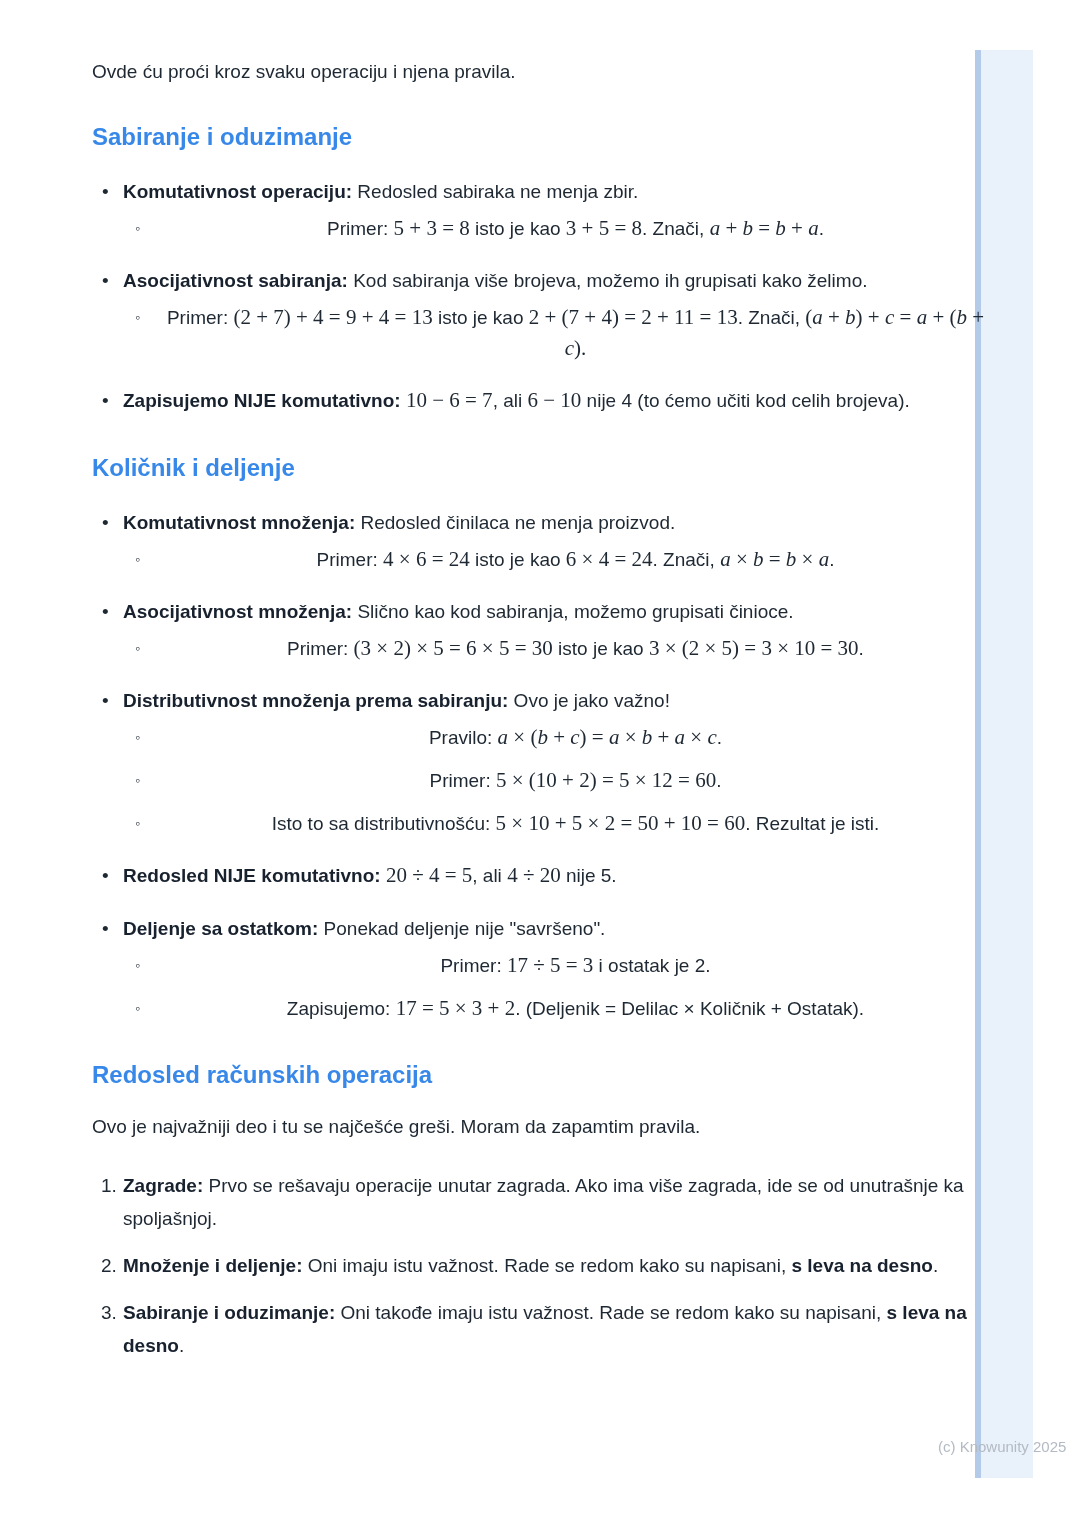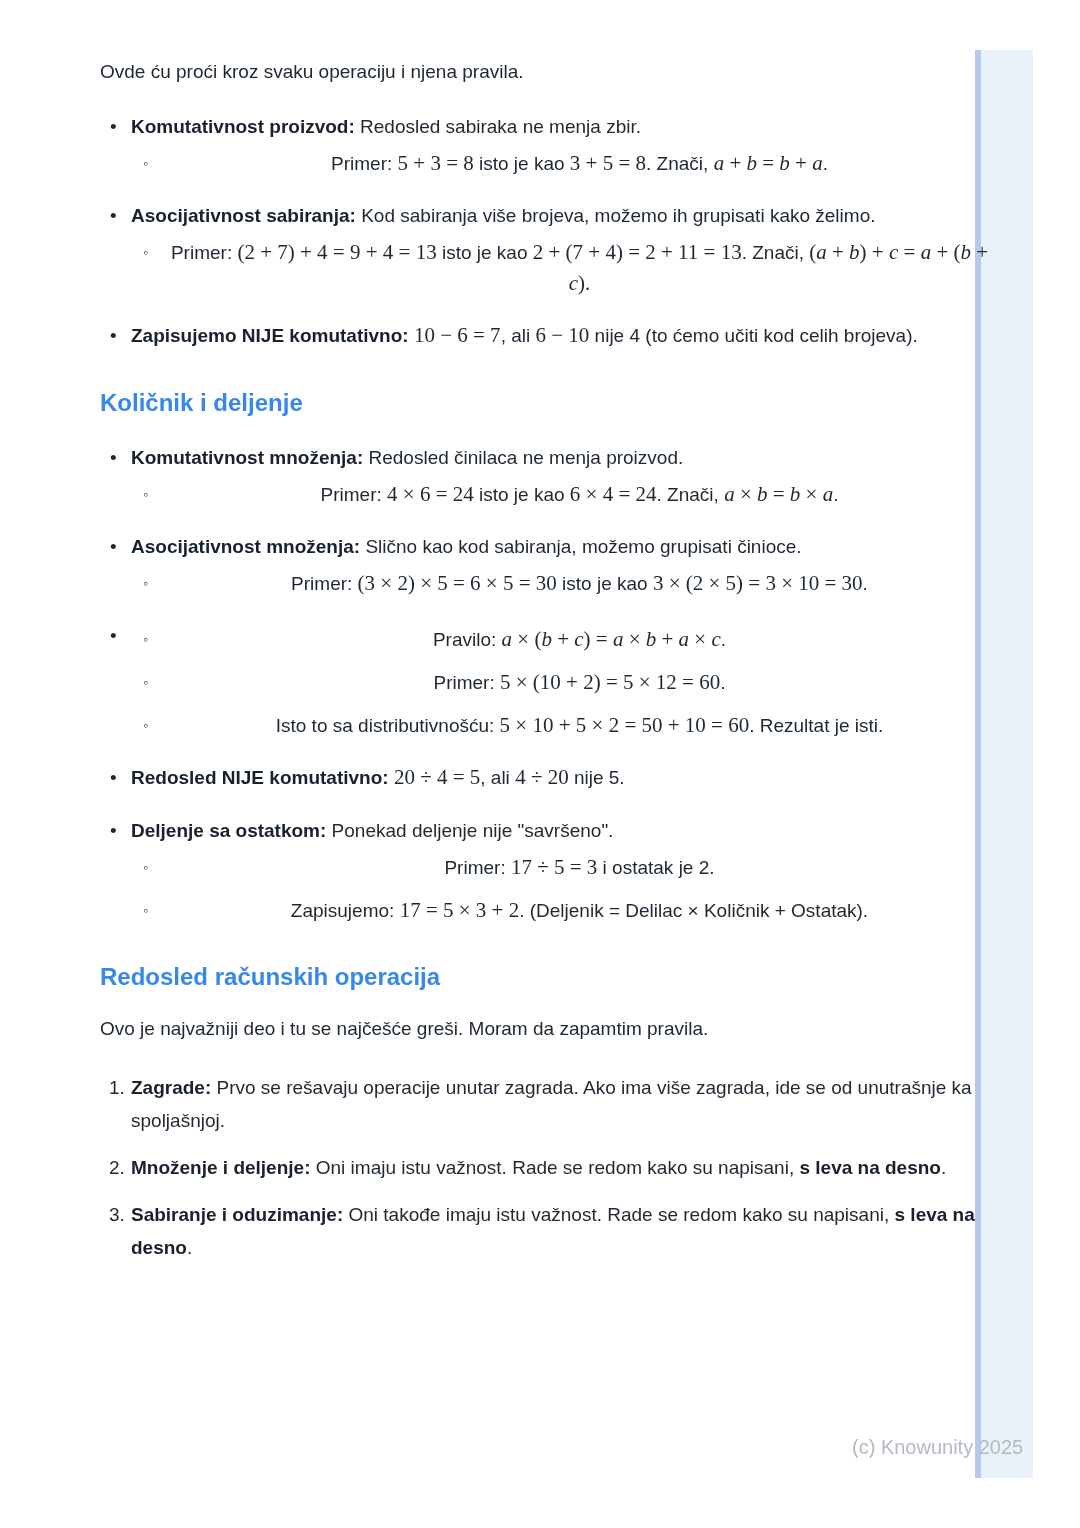--- a/index.html
+++ b/index.html
@@ -9,21 +9,20 @@
     font-family: "Liberation Sans", sans-serif;
     color: var(--text-color, #1e2833);
     position: relative;
     overflow: hidden;
   }
   .page {
     position: relative;
     z-index: 1;
     box-sizing: border-box;
     padding: 58px 84px 40px 92px;
-    margin-left: 8px;
   }
   .para {
     font-size: 19px;
     line-height: 28px;
     margin: 0;
   }
   .section-heading {
     font-size: 24px;
     line-height: 29px;
     font-weight: 700;
@@ -77,43 +76,44 @@
     position: absolute;
     left: 975px; top: 50px;
     width: 58px; height: 1428px;
     box-sizing: border-box;
     background: var(--edge-bar-fill, #e9f1fb);
     border-left: 6px solid var(--edge-bar-border, #b3cbe8);
     z-index: 0;
   }
   .watermark {
     position: absolute;
-    left: 852px; top: 1438px;
-    font-size: 20px;
+    left: 938px; top: 1438px;
+    font-size: 15px;
     line-height: 18px;
     color: var(--watermark-gray, #b3bac3);
     z-index: 2;
     white-space: nowrap;
   }
 </style>
 </head>
 <body>
 
 <div class="edge-bar"></div>
 <div class="watermark">(c) Knowunity 2025</div>
 
 <div class="page">
 
   <p class="para"><span class="seg-t">Ovde ću proći kroz svaku operaciju i njena pravila.</span></p>
 
+  <h2 class="section-heading">Sabiranje i oduzimanje</h2>
   <ul class="bullets">
     <li class="bullet">
       <span class="marker">•</span>
       <div class="li-content">
-        <span><span class="seg-b">Komutativnost proizvod:</span><span class="seg-t"> Redosled sabiraka ne menja zbir.</span></span>
+        <span><span class="seg-b">Komutativnost operaciju:</span><span class="seg-t"> Redosled sabiraka ne menja zbir.</span></span>
         <ul class="sub-list">
           <li class="sub-item">
             <span class="sub-marker">◦</span>
             <span class="sub-content"><span class="seg-t">Primer: </span><span class="seg-m">5 + 3 = 8</span><span class="seg-t"> isto je kao </span><span class="seg-m">3 + 5 = 8</span><span class="seg-t">. Znači, </span><span class="seg-i">a</span><span class="seg-m"> + </span><span class="seg-i">b</span><span class="seg-m"> = </span><span class="seg-i">b</span><span class="seg-m"> + </span><span class="seg-i">a</span><span class="seg-t">.</span></span>
           </li>
         </ul>
       </div>
     </li>
     <li class="bullet">
       <span class="marker">•</span>
@@ -157,20 +157,21 @@
           <li class="sub-item">
             <span class="sub-marker">◦</span>
             <span class="sub-content"><span class="seg-t">Primer: </span><span class="seg-m">(3 × 2) × 5 = 6 × 5 = 30</span><span class="seg-t"> isto je kao </span><span class="seg-m">3 × (2 × 5) = 3 × 10 = 30</span><span class="seg-t">.</span></span>
           </li>
         </ul>
       </div>
     </li>
     <li class="bullet">
       <span class="marker">•</span>
       <div class="li-content">
+        <span><span class="seg-b">Distributivnost množenja prema sabiranju:</span><span class="seg-t"> Ovo je jako važno!</span></span>
         <ul class="sub-list">
           <li class="sub-item">
             <span class="sub-marker">◦</span>
             <span class="sub-content"><span class="seg-t">Pravilo: </span><span class="seg-i">a</span><span class="seg-m"> × (</span><span class="seg-i">b</span><span class="seg-m"> + </span><span class="seg-i">c</span><span class="seg-m">) = </span><span class="seg-i">a</span><span class="seg-m"> × </span><span class="seg-i">b</span><span class="seg-m"> + </span><span class="seg-i">a</span><span class="seg-m"> × </span><span class="seg-i">c</span><span class="seg-t">.</span></span>
           </li>
           <li class="sub-item">
             <span class="sub-marker">◦</span>
             <span class="sub-content"><span class="seg-t">Primer: </span><span class="seg-m">5 × (10 + 2) = 5 × 12 = 60</span><span class="seg-t">.</span></span>
           </li>
           <li class="sub-item">

